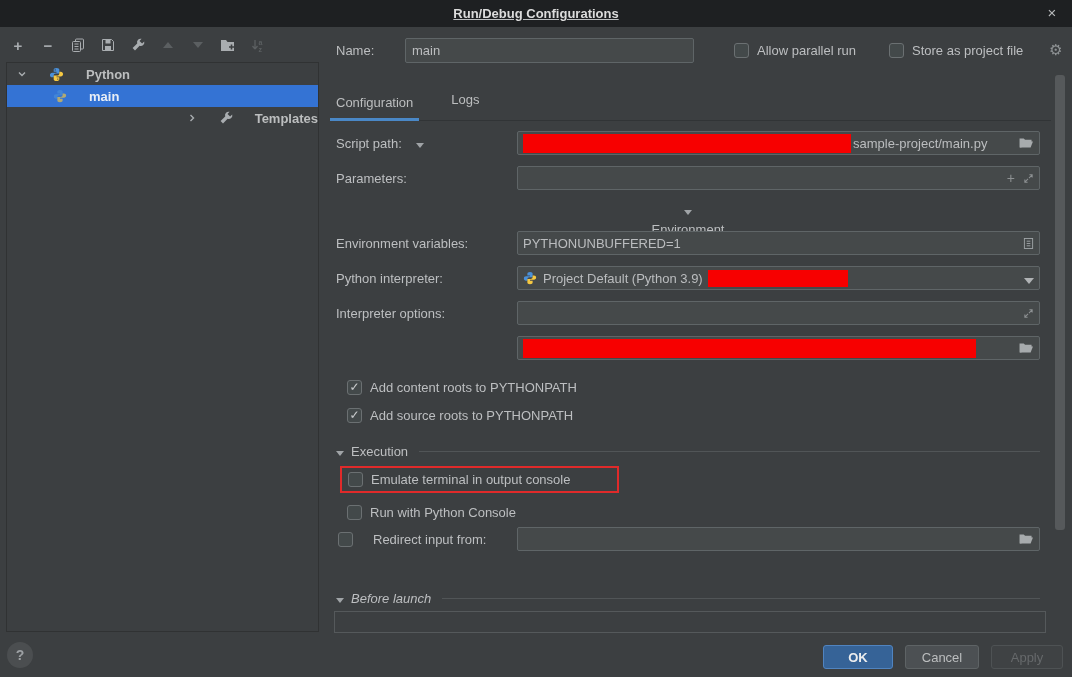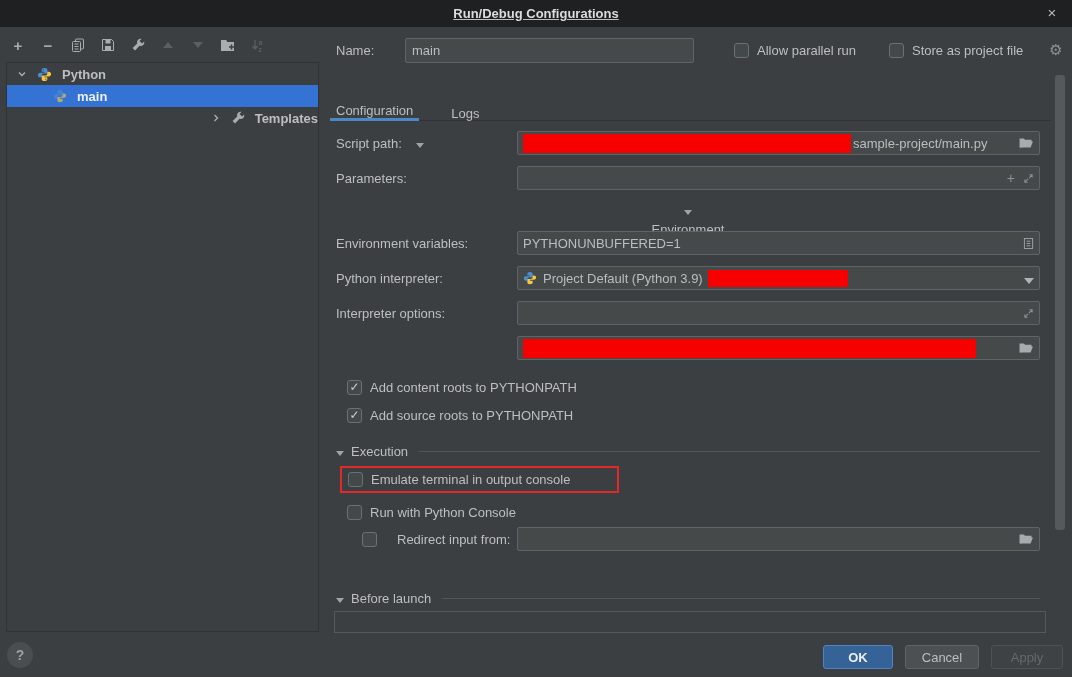--- a/index.html
+++ b/index.html
@@ -24,21 +24,21 @@
   .tbi { width:16px; height:16px; display:flex; align-items:center; justify-content:center;
          color:#a9adb0; font-size:15px; font-weight:bold; }
   .tbi.disabled { color:#5b5f61; }
   .tri-up   { width:0;height:0;border:5px solid transparent;border-bottom:6px solid #5b5f61;border-top:none; }
   .tri-dn   { width:0;height:0;border:5px solid transparent;border-top:6px solid #5b5f61;border-bottom:none; }
   
   .tree-panel {
     position:absolute; left:6px; top:62px; width:313px; height:570px;
     border:1px solid #303233;
   }
-  .tree-row { height:22px; display:flex; align-items:center; gap:8px; font-weight:bold; color:#bcbebf; }
+  .tree-row { height:22px; display:flex; align-items:center; gap:20px; font-weight:bold; color:#bcbebf; }
   .tree-row .lbl { padding-left:2px; }
   .tree-row.selected { background:#3473d4; color:#e8eef5; }
   .chev { width:14px; height:14px; display:flex; align-items:center; justify-content:center; }
   
   .rpanel { position:absolute; left:330px; top:0; width:742px; height:677px; }
   .row { position:absolute; left:6px; height:24px; display:flex; align-items:center; }
   .flabel { width:175px; color:#bdbfc1; display:flex; align-items:center; }
   .field {
     position:absolute; left:187px; width:523px; height:24px;
     background:#45494a; border:1px solid #5f6567; border-radius:2px;
@@ -46,21 +46,21 @@
   }
   .name-input {
     position:absolute; left:69px; top:0; width:289px; height:25px;
     background:#45494a; border:1px solid #5f6567; border-radius:2px;
     color:#bbbdbf; font-family:"Liberation Sans",sans-serif; font-size:13px; padding:0 6px; outline:none;
   }
   .redact { background:#f70000; height:19px; flex:none; }
   .mlauto { margin-left:auto; }
   
   .tabs { position:absolute; left:0; top:92px; width:721px; height:29px; border-bottom:1px solid #313436; display:flex; }
-  .tab { padding:0 6px; margin-right:26px; display:flex; align-items:flex-end; color:#bcbebf; height:29px; }
+  .tab { padding:0 6px; margin-right:26px; display:flex; align-items:flex-start; color:#bcbebf; height:29px; }
   .tab.active { border-bottom:3px solid #4a88c7; padding-top:3px; }
   
   .sect { position:absolute; left:6px; width:704px; height:18px; display:flex; align-items:center; gap:7px; color:#bdbfc1; }
   .sect .hr { flex:1; height:1px; background:#515557; margin-left:4px; }
   .tri-sec { width:0;height:0;border:4px solid transparent;border-top:5px solid #a0a4a7;border-bottom:none;margin-top:4px; }
   
   .chk { display:flex; align-items:center; gap:8px; }
   .cb { width:15px; height:15px; background:#43494a; border:1px solid #6b7072; border-radius:3px; flex:none;
         display:flex; align-items:center; justify-content:center; color:#c9cbcd; font-size:12px; }
   .cb.checked::after { content:"✓"; margin-top:-1px; }
@@ -310,34 +310,34 @@
         <span class="cb"></span>
         <span>Emulate terminal in output console</span>
       </span>
     </div>
 
     <div class="row chk" style="top:500px; left:17px;">
       <span class="cb"></span>
       <span>Run with Python Console</span>
     </div>
 
-    <div class="row chk" style="top:527px; left:32px;gap:20px;">
+    <div class="row chk" style="top:527px; left:8px;gap:20px;">
       <span class="cb"></span>
       <span>Redirect input from:</span>
     </div>
     <div class="field" style="top:527px;">
       <span class="mlauto">
         <svg width="16" height="12" viewBox="0 0 16 13">
             <path d="M1 1.5h4.5L7 3h7v2.5H5L3 11.5H1z" fill="#a7abad"></path>
             <path d="M4 5h11.5L13 11.5H1.6z" fill="#a7abad"></path>
           </svg>
       </span>
     </div>
 
-    <div class="sect" style="top:589px;">
+    <div class="sect" style="top:589px;font-style:italic;">
       <span class="tri-sec"></span>
       <span>Before launch</span>
       <span class="hr"></span>
     </div>
     <div class="bl-box"></div>
 
   </div>
 
   <div class="scrollbar"></div>
 

